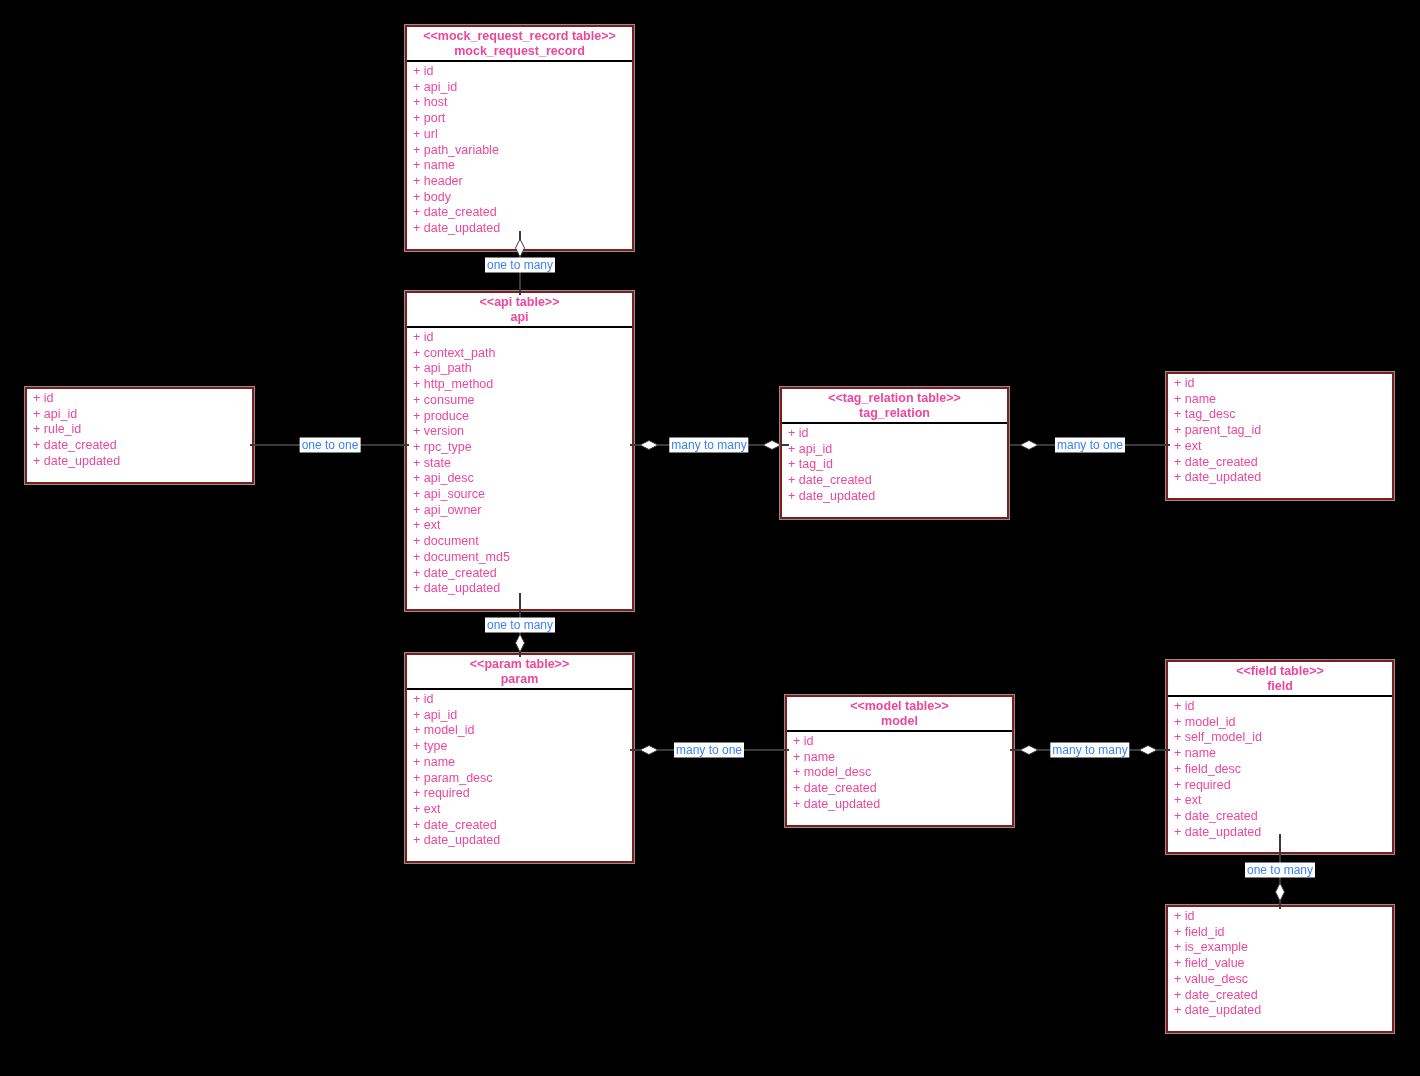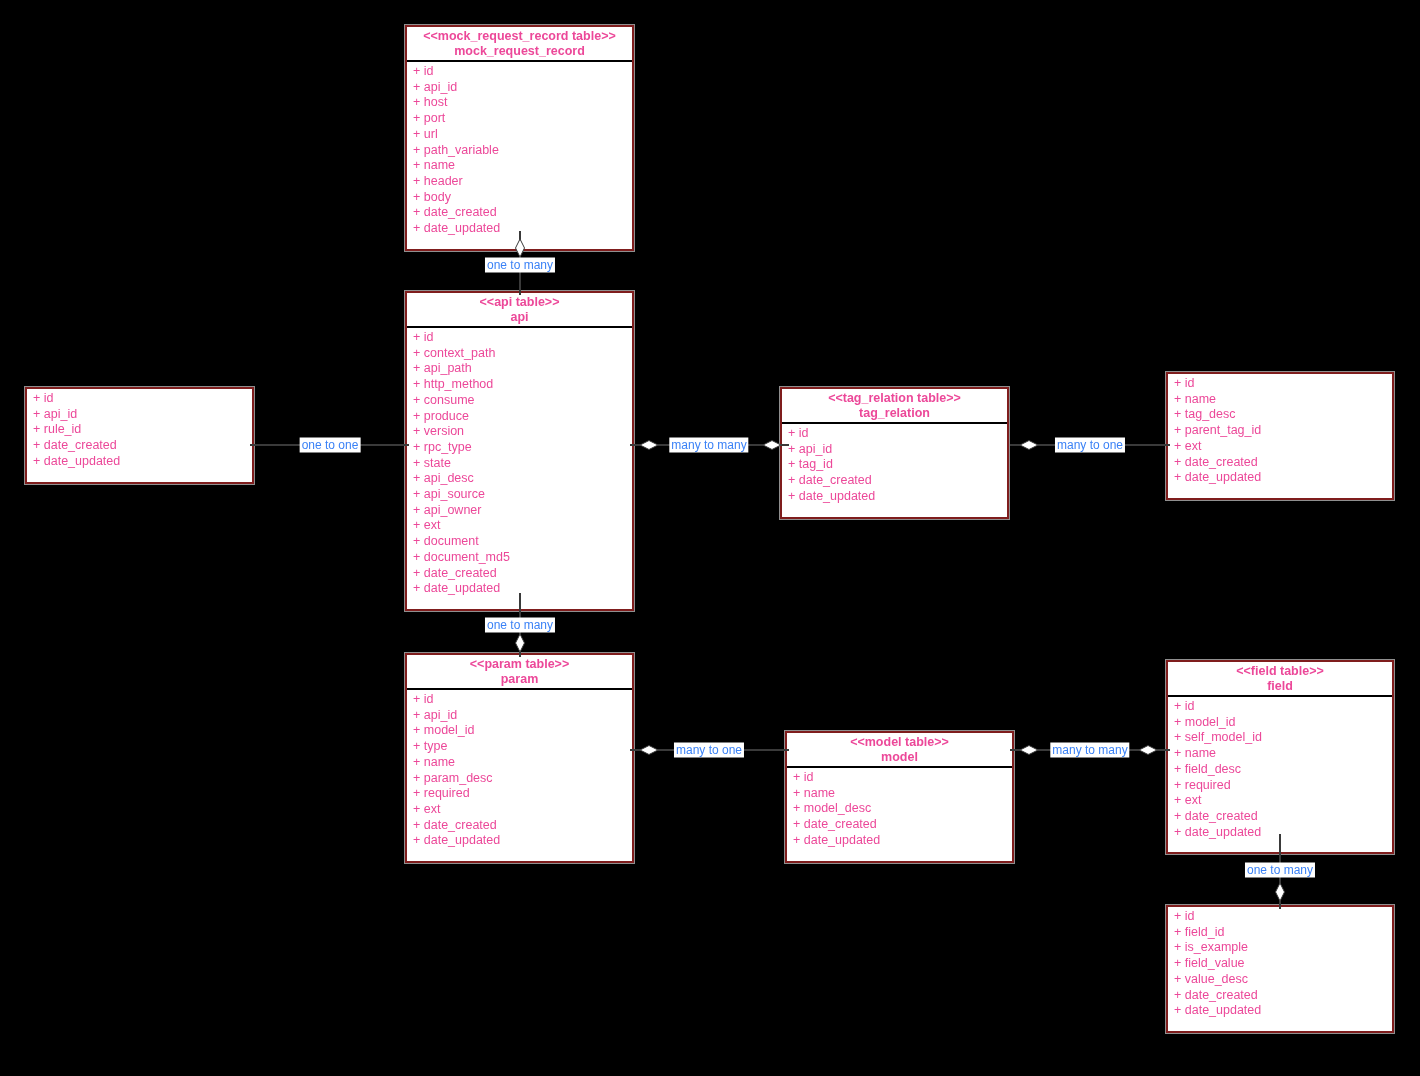--- a/index.html
+++ b/index.html
@@ -146,21 +146,21 @@
         <div class="efield">+ model_id</div>
         <div class="efield">+ type</div>
         <div class="efield">+ name</div>
         <div class="efield">+ param_desc</div>
         <div class="efield">+ required</div>
         <div class="efield">+ ext</div>
         <div class="efield">+ date_created</div>
         <div class="efield">+ date_updated</div>
       </div>
     </div>
-    <div class="etable" style="left: 785px; top: 731px; width: 229px;">
+    <div class="etable" style="left: 785px; top: 695px; width: 229px;">
       <div class="ehead">
         <div>&lt;&lt;model table&gt;&gt;</div>
         <div>model</div>
       </div>
       <div class="efields">
         <div class="efield">+ id</div>
         <div class="efield">+ name</div>
         <div class="efield">+ model_desc</div>
         <div class="efield">+ date_created</div>
         <div class="efield">+ date_updated</div>

